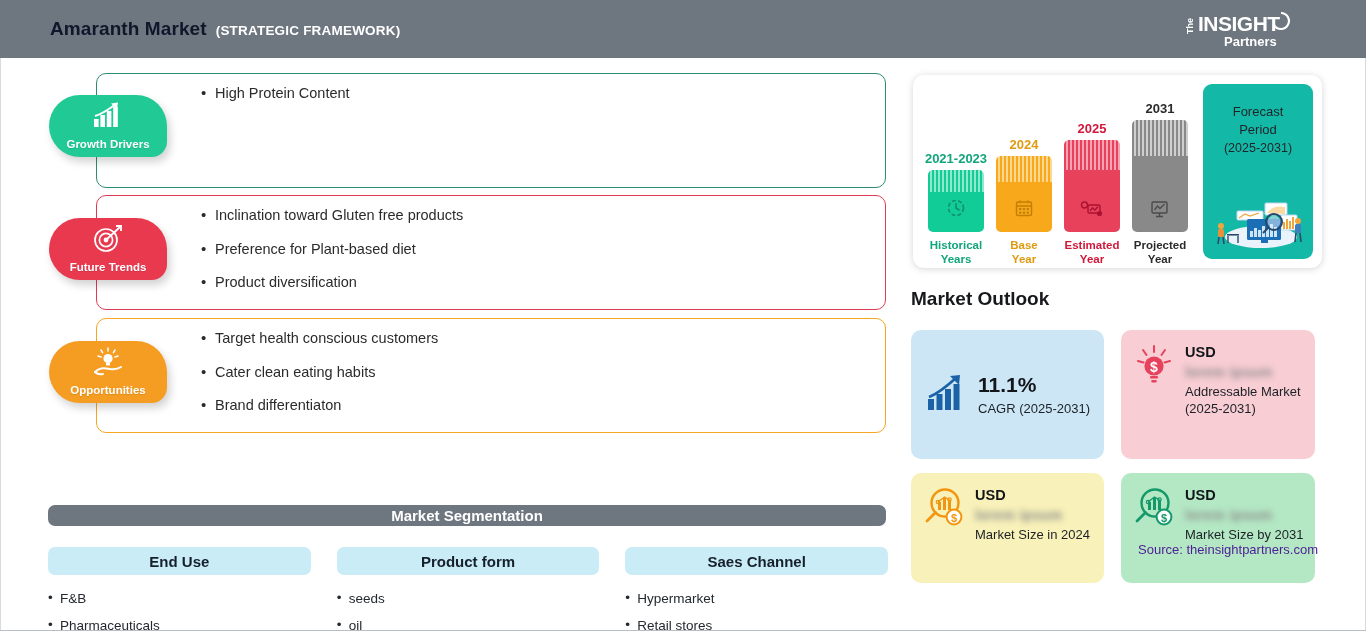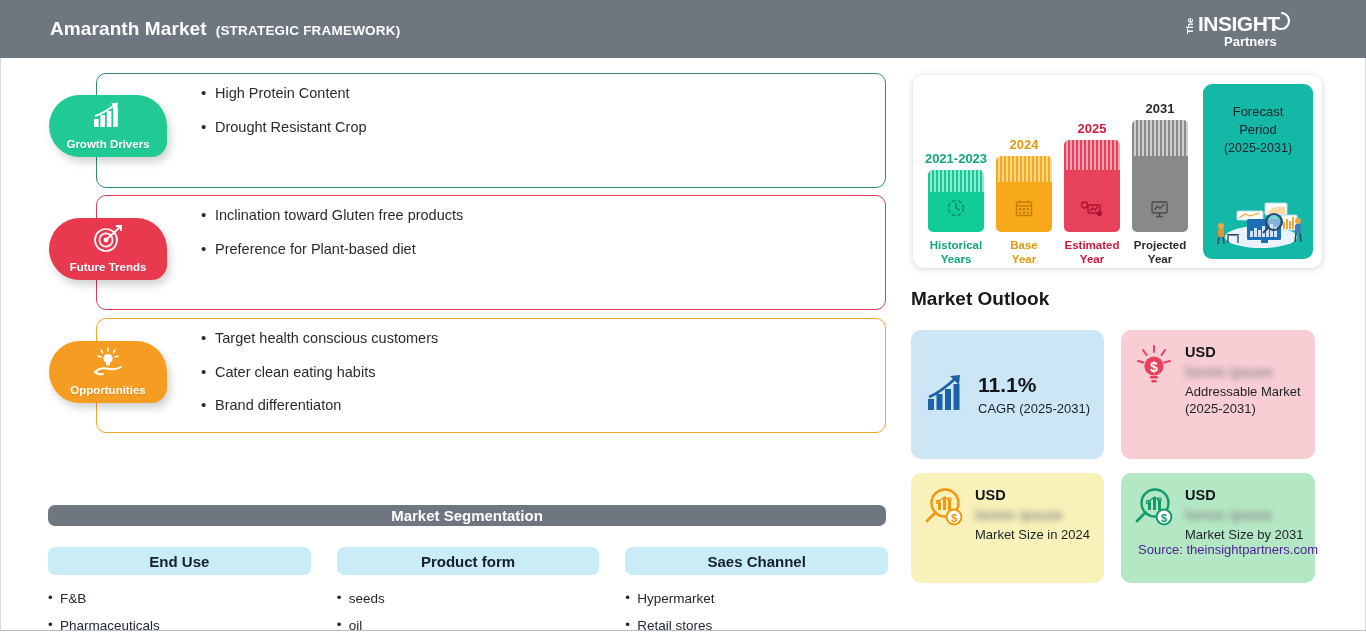--- a/index.html
+++ b/index.html
@@ -11,21 +11,21 @@
   }
   .page { position: relative; width: 1366px; height: 635px; background:#fff; }
 
   
   .header {
     position: absolute; left: 0; top: 0; width: 1366px; height: 58px;
     background: #6e7680;
     display: flex; align-items: center;
   }
   .header-title-wrap { display: flex; align-items: baseline; gap: 9px; margin-left: 50px; }
-  .header-title { color:#ffffff; font-size: 19px; font-weight: bold; letter-spacing: .1px; text-align: right; }
+  .header-title { color:#0f172a; font-size: 19px; font-weight: bold; letter-spacing: .1px; text-align: right; }
   .header-sub { color:#fff; font-size: 13.5px; font-weight: bold; letter-spacing: .2px; }
   .logo { position:absolute; right: 56px; top: 8px; width: 130px; height: 44px; color:#fff; }
 
   .body-area { position:absolute; left:0; top:58px; width:1366px; height:573px;
                border-left:1px solid #d8dade; border-right:1px solid #d8dade; background:#fff; }
   .bottom-rule { position:absolute; left:0; top:630px; width:1366px; height:5px;
                  background:#fff; border-top:1px solid #b9bec4; }
 
   
   .left-col { position:absolute; left:0; top:58px; width:905px; height:570px; }
@@ -130,41 +130,41 @@
   </div>
 
   <div class="body-area"></div>
   <div class="bottom-rule"></div>
 
   <div class="left-col">
 
     <div class="strip green">
       <ul class="bullets">
         <li>High Protein Content</li>
-        <li>Drought Resistant Crop</li>
       </ul>
     </div>
     <div class="badge green">
       <span class="badge-icon">
         <svg width="40" height="28" viewBox="0 0 40 28">
           <rect x="6" y="18" width="4.6" height="8" fill="#fff"></rect>
           <rect x="12.4" y="14" width="4.6" height="12" fill="#fff"></rect>
           <rect x="18.8" y="10" width="4.6" height="16" fill="#fff"></rect>
           <rect x="25.2" y="6" width="4.6" height="20" fill="#fff"></rect>
           <path d="M7 15 C14 13, 20 9, 28 3" stroke="#fff" stroke-width="2" fill="none"></path>
           <path d="M23 2.5 L30 1.5 L29 8 Z" fill="#fff"></path>
         </svg>
       </span>
       <span class="badge-label">Growth Drivers</span>
     </div>
 
     <div class="strip red">
       <ul class="bullets">
         <li>Inclination toward Gluten free products</li>
         <li>Preference for Plant-based diet</li>
+        <li>Product diversification</li>
       </ul>
     </div>
     <div class="badge red">
       <span class="badge-icon">
         <svg width="38" height="30" viewBox="0 0 38 30">
           <circle cx="17" cy="16" r="11" fill="none" stroke="#fff" stroke-width="1.7"></circle>
           <circle cx="17" cy="16" r="6.6" fill="none" stroke="#fff" stroke-width="1.7"></circle>
           <circle cx="17" cy="16" r="2.4" fill="#fff"></circle>
           <path d="M17 16 L31 3" stroke="#fff" stroke-width="1.8"></path>
           <path d="M27 2 L32 2 L32 7" fill="none" stroke="#fff" stroke-width="1.8"></path>

